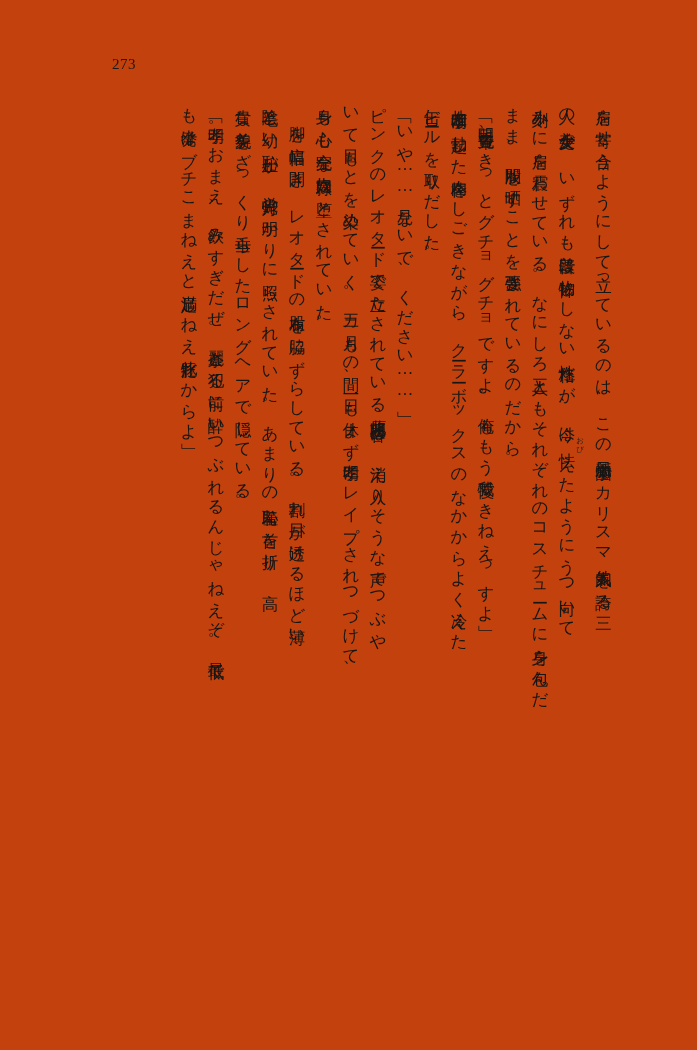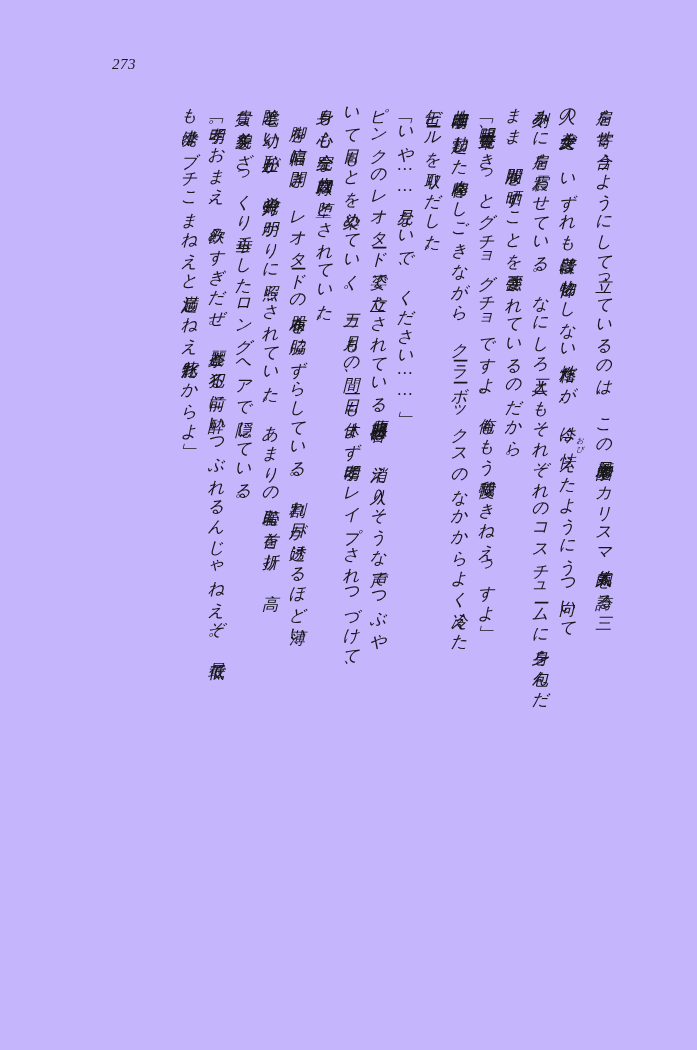--- a/index.html
+++ b/index.html
@@ -4,25 +4,24 @@
 <style>
   html, body {
     margin: 0;
     padding: 0;
     background: #ffffff;
   }
   .page {
     position: relative;
     width: 697px;
     height: 1050px;
-    background: #c4b5fd;
+    background: #c2410c;
     overflow: hidden;
     font-family: "Liberation Serif", "DejaVu Serif", serif;
     color: #141414;
-    font-style: italic;
   }
   .page-number {
     position: absolute;
     top: 56px;
     left: 112px;
     font-size: 15px;
     letter-spacing: 0.5px;
     color: #1a1a1a;
     font-family: "Liberation Serif", "DejaVu Serif", serif;
   }

